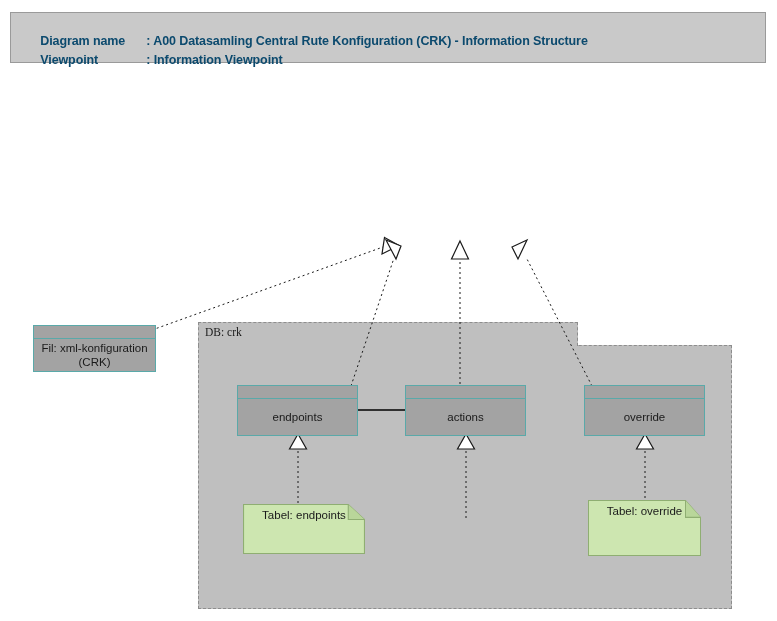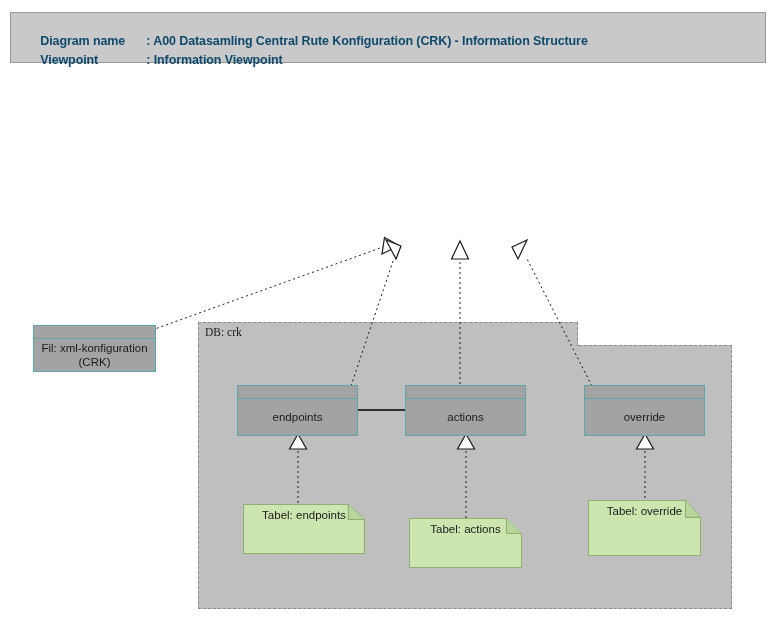--- a/index.html
+++ b/index.html
@@ -244,27 +244,20 @@
   </div>
 
   <div class="note-node" style="left:243px; top:504px; width:122px; height:50px;">
     <svg class="note-shape" viewBox="0 0 113 50" preserveAspectRatio="none">
       <path d="M0.5,0.5 H97.5 L112.5,15.5 V49.5 H0.5 Z" fill="#cde6b0" stroke="#8fae72" stroke-width="1"></path>
       <path d="M97.5,0.5 V15.5 H112.5" fill="#b9d69a" stroke="#8fae72" stroke-width="1"></path>
     </svg>
     <div class="note-label">Tabel: endpoints</div>
   </div>
 
-  <div class="note-node" style="left:409px; top:518px; width:113px; height:50px;">
-    <svg class="note-shape" viewBox="0 0 113 50" preserveAspectRatio="none">
-      <path d="M0.5,0.5 H97.5 L112.5,15.5 V49.5 H0.5 Z" fill="#cde6b0" stroke="#8fae72" stroke-width="1"></path>
-      <path d="M97.5,0.5 V15.5 H112.5" fill="#b9d69a" stroke="#8fae72" stroke-width="1"></path>
-    </svg>
-    <div class="note-label">Tabel: actions</div>
-  </div>
 
   <div class="note-node" style="left:588px; top:500px; width:113px; height:56px;">
     <svg class="note-shape" viewBox="0 0 113 50" preserveAspectRatio="none">
       <path d="M0.5,0.5 H97.5 L112.5,15.5 V49.5 H0.5 Z" fill="#cde6b0" stroke="#8fae72" stroke-width="1"></path>
       <path d="M97.5,0.5 V15.5 H112.5" fill="#b9d69a" stroke="#8fae72" stroke-width="1"></path>
     </svg>
     <div class="note-label">Tabel: override</div>
   </div>
 
 </div>

